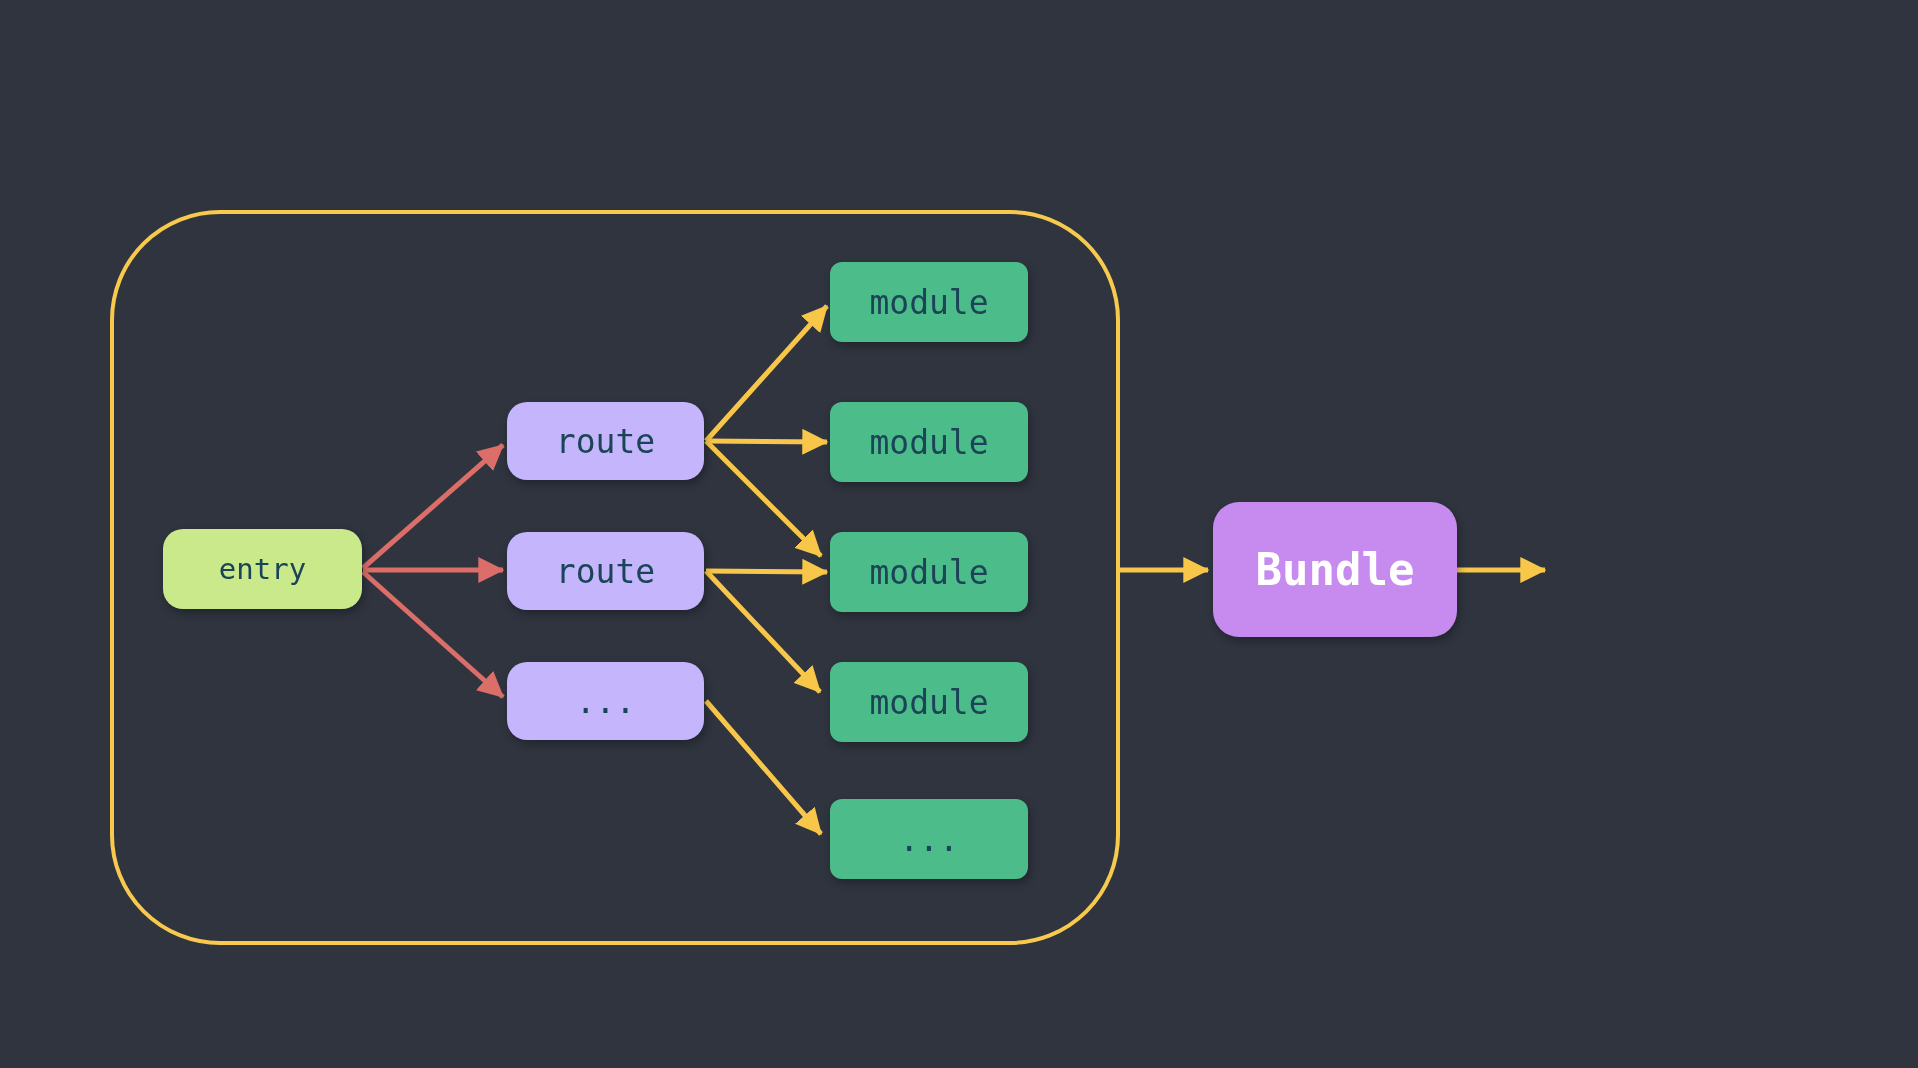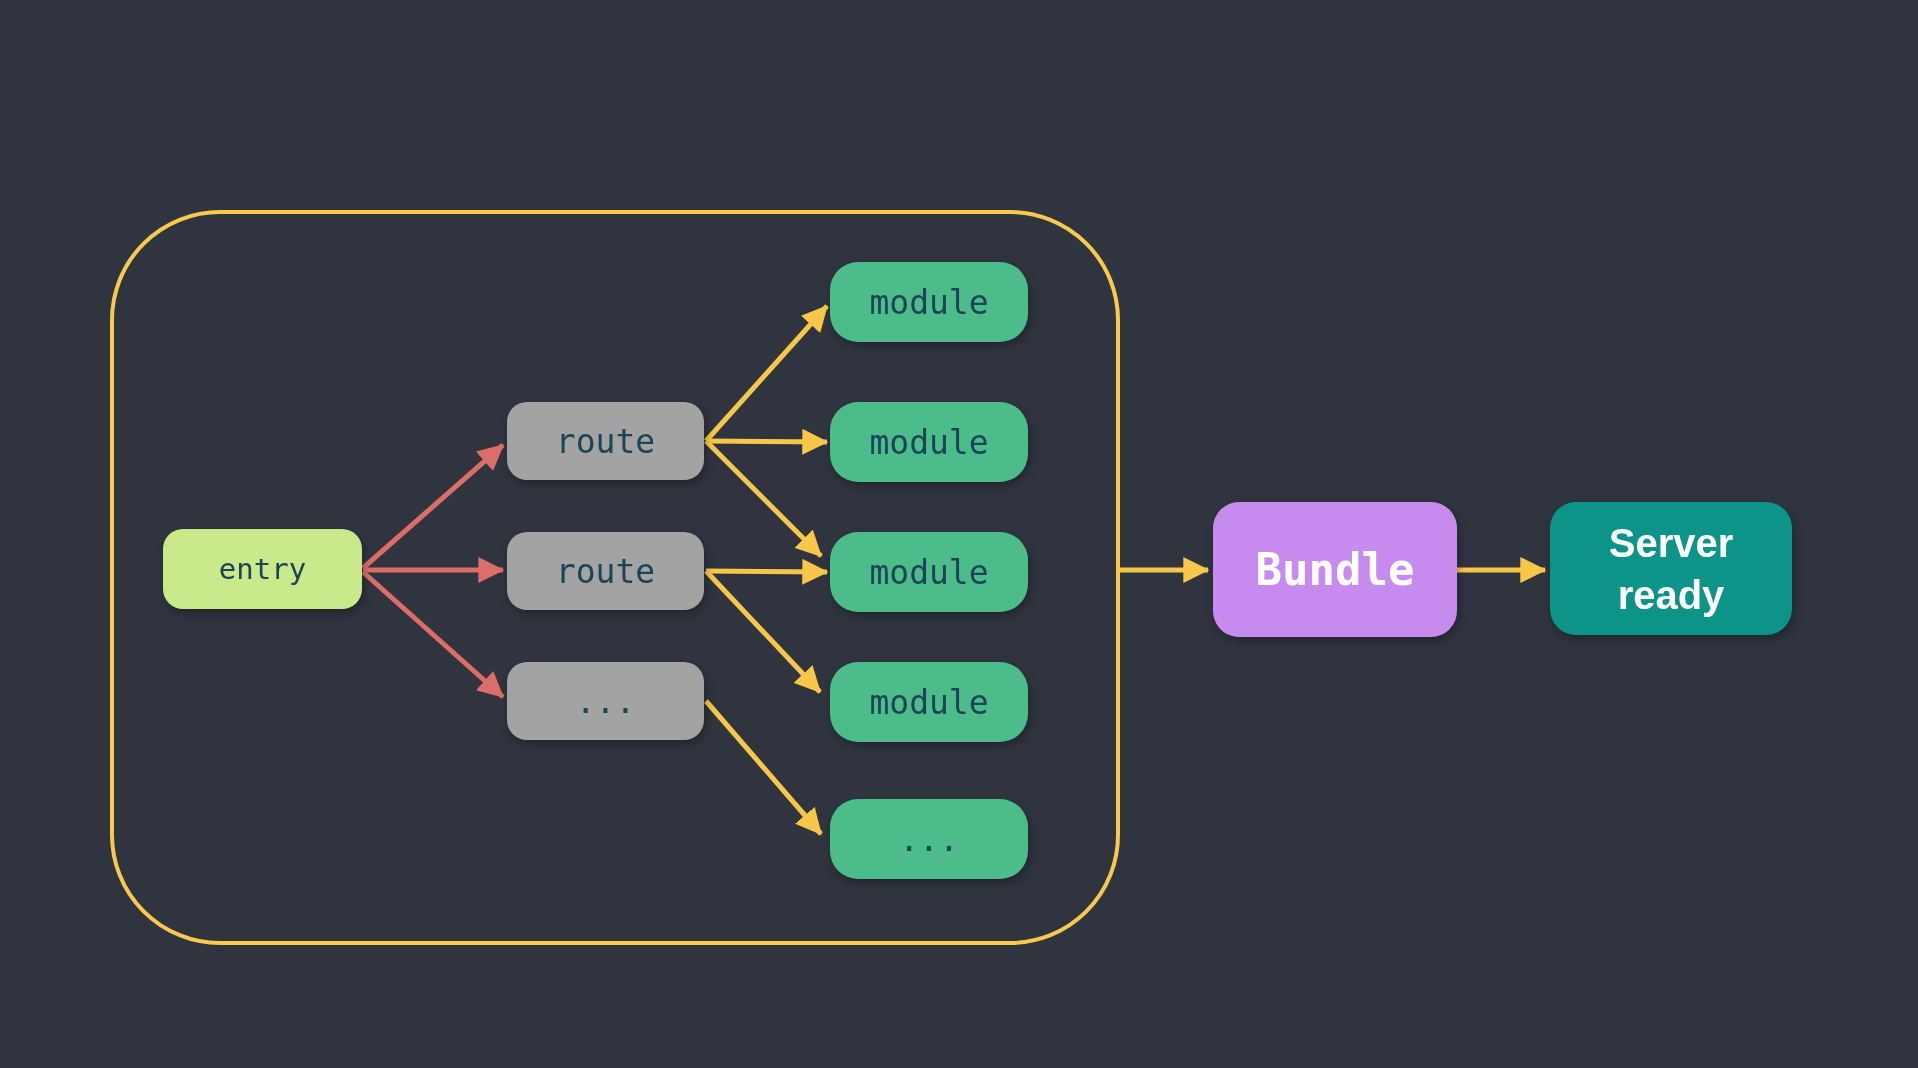--- a/index.html
+++ b/index.html
@@ -40,32 +40,32 @@
   .node {
     position: absolute;
     display: flex;
     align-items: center;
     justify-content: center;
     box-sizing: border-box;
     font-family: "DejaVu Sans Mono", monospace;
     box-shadow: 2px 4px 8px rgba(0,0,0,0.30);
   }
   .node-green {
-    background: #a3a3a3;
+    background: #c4b5fd;
     color: #1b4457;
     border-radius: 20px;
     font-size: 33px;
     width: 197px;
     height: 78px;
     left: 507px;
   }
   .node-module {
     background: #4cbc8b;
     color: #1b4457;
-    border-radius: 28px;
+    border-radius: 12px;
     font-size: 33px;
     width: 198px;
     height: 80px;
     left: 830px;
   }
   .node-entry {
     background: #c9e98b;
     color: #1b4457;
     border-radius: 20px;
     font-size: 29px;
@@ -177,20 +177,14 @@
     <span>module</span>
   </div>
   <div class="node node-module module-5">
     <span>...</span>
   </div>
 
   <div class="node node-bundle">
     <span>Bundle</span>
   </div>
 
-  <div class="node node-server">
-    <div>
-      <div>Server</div>
-      <div>ready</div>
-    </div>
-  </div>
 
 </div>
 
 </body></html>

